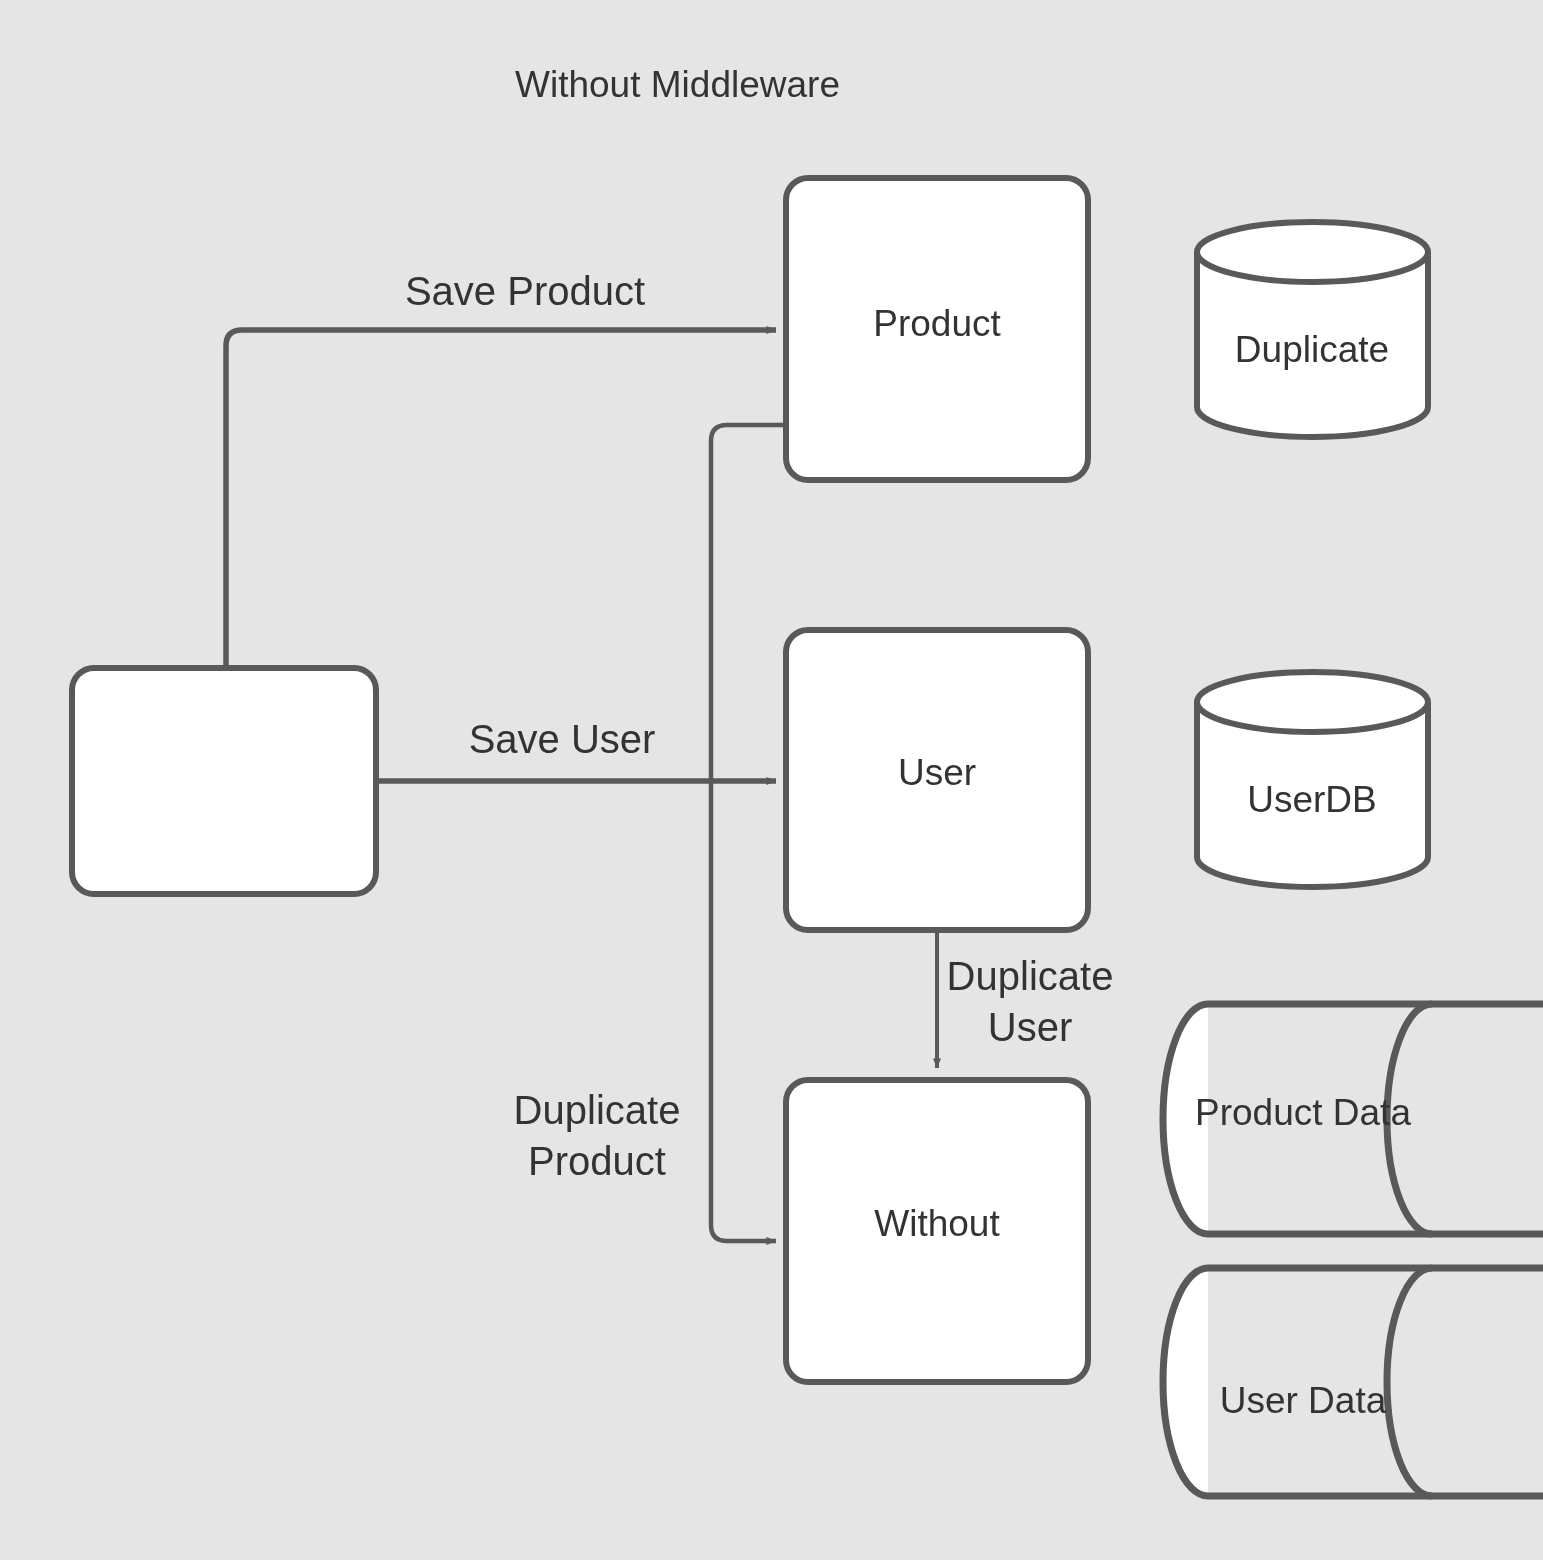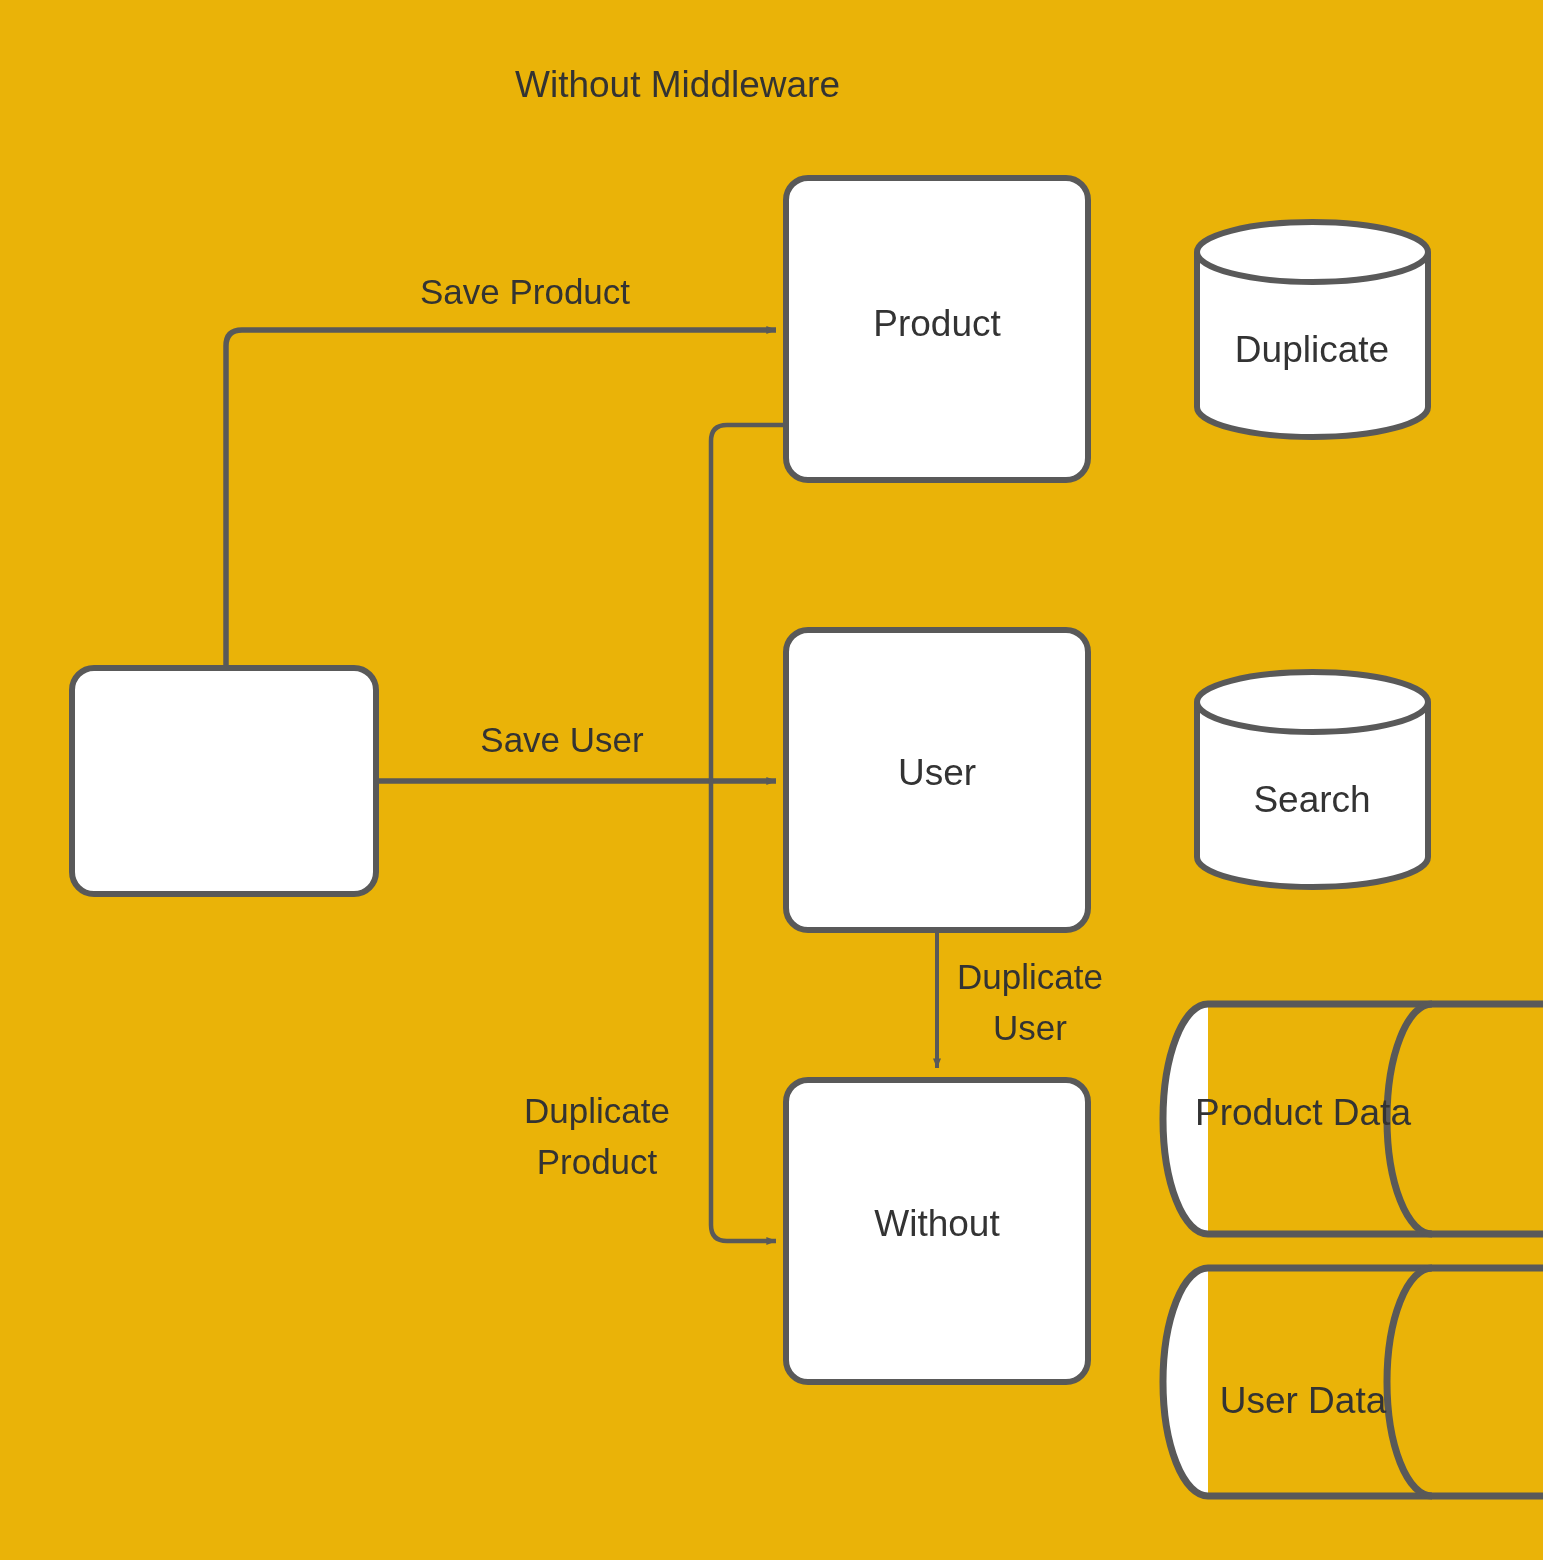--- a/index.html
+++ b/index.html
@@ -11,21 +11,21 @@
   body {
     width: 1543px;
     height: 1560px;
     font-family: "Liberation Sans", sans-serif;
     overflow: hidden;
   }
   #canvas {
     position: relative;
     width: 1543px;
     height: 1560px;
-    background: #eab308;
+    background: #e5e5e5;
   }
   #wires {
     position: absolute;
     left: 0;
     top: 0;
     width: 1543px;
     height: 1560px;
     pointer-events: none;
   }
 
@@ -44,21 +44,21 @@
     font-size: 37px;
     left: 0;
     width: 1355px;
     top: 62px;
   }
 
   .node-label {
     font-size: 37px;
   }
   .edge-label {
-    font-size: 35px;
+    font-size: 40px;
   }
 
   
   .lbl {
     transform: translate(-50%, -50%);
   }
 </style>
 </head>
 <body>
 
@@ -114,21 +114,21 @@
 
 
   <div class="node-label lbl" style="left:937px; top:324px;">Product</div>
 
   <div class="node-label lbl" style="left:937px; top:773px;">User</div>
 
   <div class="node-label lbl" style="left:937px; top:1224px;">Without</div>
 
   <div class="node-label lbl" style="left:1312px; top:350px;">Duplicate</div>
 
-  <div class="node-label lbl" style="left:1312px; top:800px;">Search</div>
+  <div class="node-label lbl" style="left:1312px; top:800px;">UserDB</div>
 
   <div class="node-label lbl" style="left:1303px; top:1113px;">Product Data</div>
 
   <div class="node-label lbl" style="left:1303px; top:1377px;margin-top:24px;">User Data</div>
 
   <div class="edge-label lbl" style="left:525px; top:292px;">Save Product</div>
 
   <div class="edge-label lbl" style="left:562px; top:740px;">Save User</div>
 
   <div class="edge-label lbl" style="left:1030px; top:977px;">Duplicate</div>

